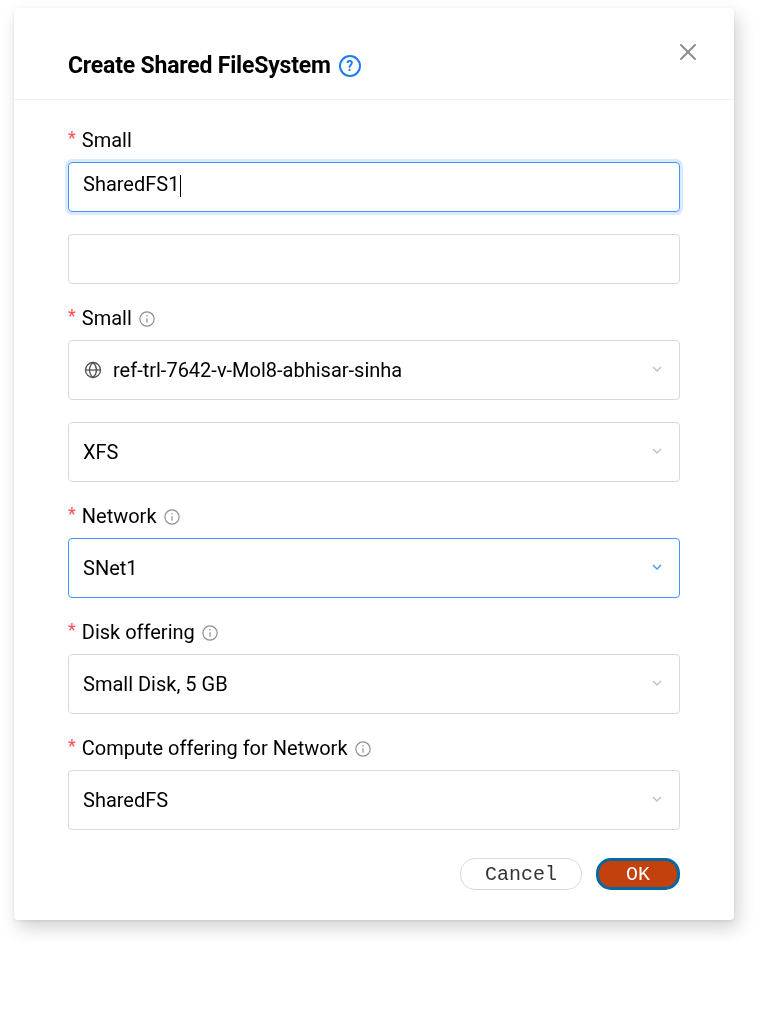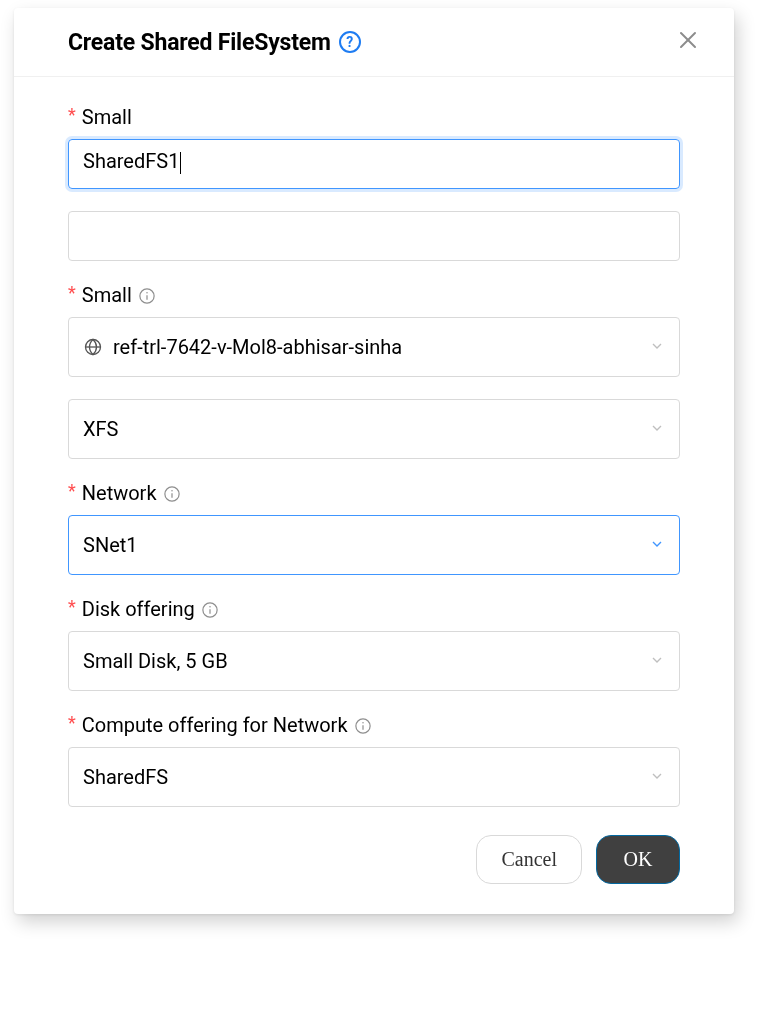--- a/index.html
+++ b/index.html
@@ -23,20 +23,21 @@
       display: flex;
       align-items: center;
       justify-content: space-between;
       padding: 20px 30px 20px 54px;
       border-bottom: 1px solid #f0f0f0;
     }
     .modal-title-wrap {
       display: flex;
       align-items: center;
       gap: 8px;
+      margin-top: 24px;
     }
     .modal-title {
       font-size: 23px;
       font-weight: 700;
       color: #000;
       letter-spacing: -0.2px;
     }
     .help-icon-circle {
       width: 22px;
       height: 22px;
@@ -133,38 +134,38 @@
       color: #555;
       flex-shrink:0;
     }
     .modal-footer {
       display: flex;
       justify-content: flex-end;
       gap: 14px;
       padding: 18px 54px 30px 54px;
     }
     .btn {
-      height: 49px;
+      height: 32px;
       padding: 0 24px;
       border-radius: 15px;
       font-size: 20px;
       cursor: pointer;
       display: flex;
       align-items: center;
       justify-content: center;
-      font-family: Liberation Serif, serif;
+      font-family: Liberation Mono, monospace;
     }
     .btn-default {
       background: #fff;
       border: 1px solid #d9d9d9;
       color: #333;
     }
     .btn-primary {
-      background: #404040;
-      border: 1px solid #0369a1;
+      background: #c2410c;
+      border: 3px solid #0369a1;
       color: #fff;
       min-width: 84px;
     }
     .caret-line {
       display:inline-block;
       width:1px;
       height:22px;
       background:#000;
       vertical-align:middle;
       margin-left:1px;

